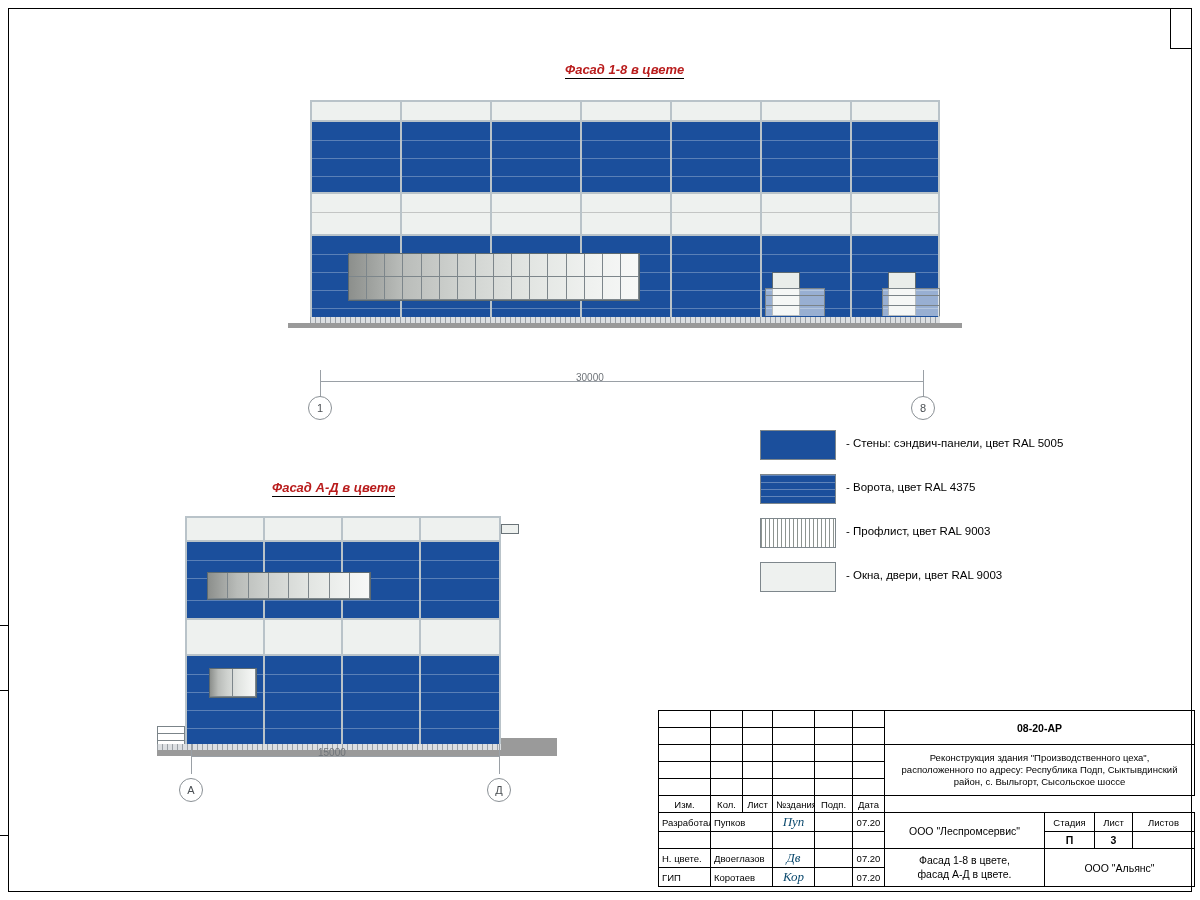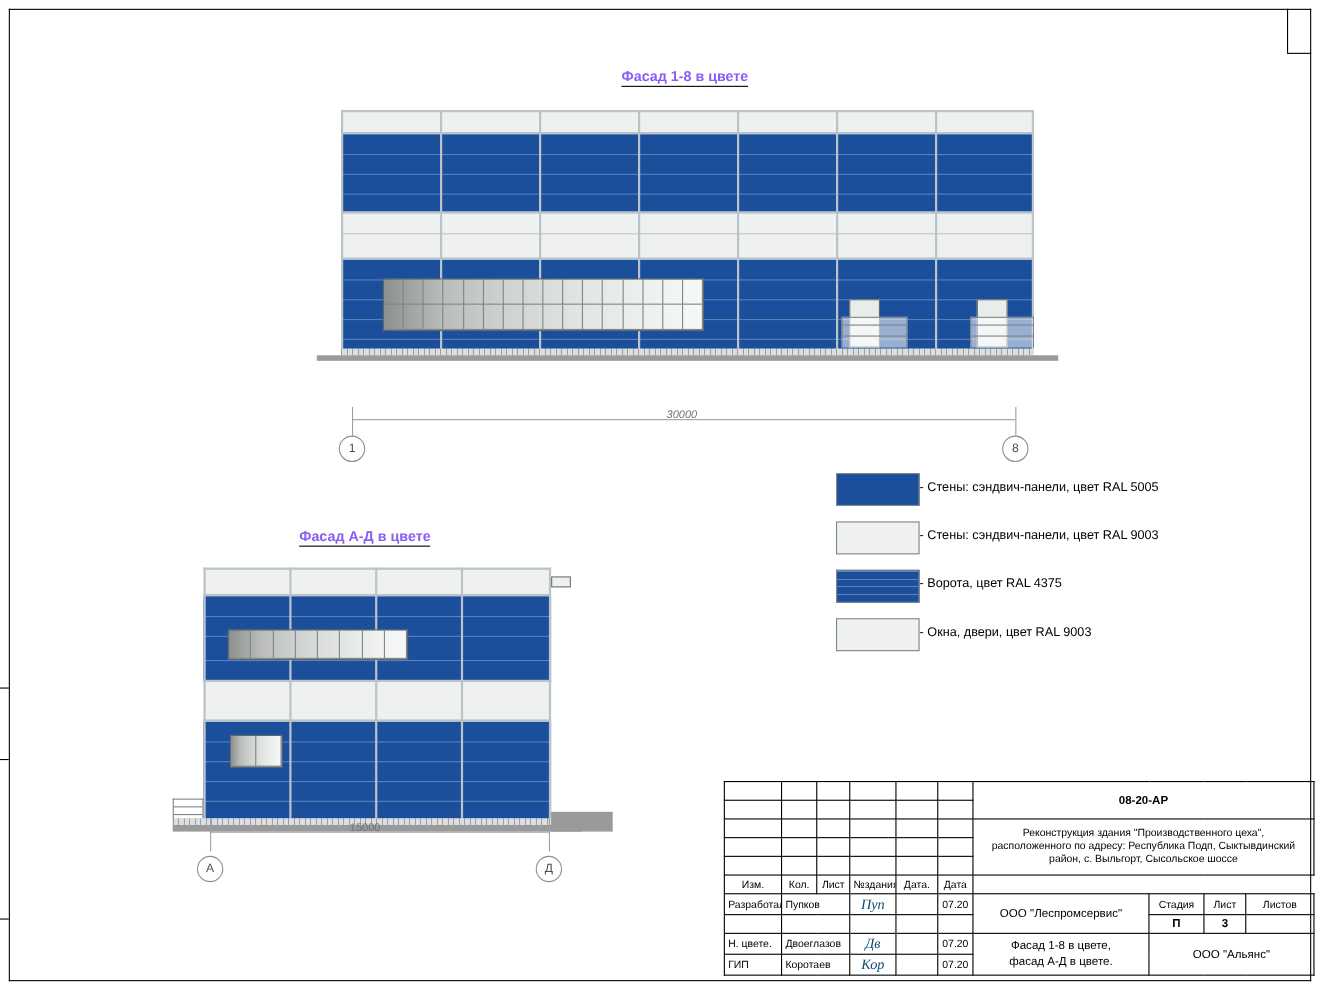--- a/index.html
+++ b/index.html
@@ -15,23 +15,24 @@
     background: #ffffff;
     overflow: hidden;
   }
 
   
   .frame-line { position: absolute; background: #000; }
 
   
   .view-title {
     position: absolute;
+    font-style: italic;
     font-weight: bold;
     font-size: 13px;
-    color: #8b5cf6;
+    color: #b91c1c;
     white-space: nowrap;
   }
   .view-title .underline { border-bottom: 1px solid #000; padding-bottom: 1px; }
 
   
   .facade { position: absolute; }
 
   .wall-blue   { position: absolute; background: #1b4f9c; }
   .wall-white  { position: absolute; background: #eef1ef; }
   .ground      { position: absolute; background: #9a9a9a; }
@@ -95,21 +96,21 @@
       rgba(0,0,0,0) 1px, rgba(0,0,0,0) 7px);
   }
   .sw-prof {
     background: #f2f4f2;
     background-image: repeating-linear-gradient(to right,
       #8d9490 0px, #8d9490 1px, #ffffff 1px, #ffffff 4px);
   }
   .legend-text {
     font-size: 11.5px;
     color: #000;
-    margin-left: 0;
+    margin-left: 10px;
     line-height: 1.35;
     padding-top: 6px;
     text-align: center;
   }
 
   
   .stamp {
     position: absolute;
     left: 658px; top: 710px;
     width: 1200px; height: 180px;
@@ -238,21 +239,21 @@
 
     <div class="plinth" style="left:0px; top:217px; width:630px; height:6px;
          background-image: repeating-linear-gradient(to right,#9aa0a6 0,#9aa0a6 1px,#dcdfe2 1px,#dcdfe2 5px);"></div>
 
     <div class="ground" style="left:-22px; top:223px; width:674px; height:5px;"></div>
   </div>
 
   <div class="dim-tick" style="left:320px; top:370px; height:36px;"></div>
   <div class="dim-tick" style="left:923px; top:370px; height:36px;"></div>
   <div class="dim-line" style="left:320px; top:381px; width:603px;"></div>
-  <div class="dim-text" style="left:606px; top:372px;font-style:italic;">30000</div>
+  <div class="dim-text" style="left:576px; top:372px;">30000</div>
   <div class="axis-bubble" style="left:308px; top:396px;">1</div>
   <div class="axis-bubble" style="left:911px; top:396px;">8</div>
 
   <div class="view-title" style="left:272px; top:480px;">
     <span class="underline">Фасад А-Д в цвете</span>
   </div>
 
   <div class="facade" style="left:185px; top:516px; width:316px; height:236px;">
 
     <div class="wall-white" style="left:0px; top:0px;   width:316px; height:26px;"></div>
@@ -317,30 +318,30 @@
   <div class="axis-bubble" style="left:179px; top:778px;">А</div>
   <div class="axis-bubble" style="left:487px; top:778px;">Д</div>
 
   <div class="legend">
 
     <div class="legend-row">
       <div class="swatch sw-blue"></div>
       <div class="legend-text">- Стены: сэндвич-панели, цвет RAL 5005</div>
     </div>
 
-    <div class="legend-row">
-      <div class="swatch sw-white"></div>
-      <div class="legend-text">- Стены: сэндвич-панели, цвет RAL 9003</div>
-    </div>
 
     <div class="legend-row">
       <div class="swatch sw-gate"></div>
       <div class="legend-text">- Ворота, цвет RAL 4375</div>
     </div>
 
+    <div class="legend-row">
+      <div class="swatch sw-prof"></div>
+      <div class="legend-text">- Профлист, цвет RAL 9003</div>
+    </div>
 
 
     <div class="legend-row">
       <div class="swatch sw-white"></div>
       <div class="legend-text"> - Окна, двери, цвет RAL 9003</div>
     </div>
   </div>
 
   <div class="stamp">
     <table style="width:536px;">
@@ -405,21 +406,21 @@
             <td></td>
             <td></td>
             <td></td>
       </tr>
 
       <tr>
         <td class="c small">Изм.</td>
         <td class="c small">Кол.</td>
         <td class="c small">Лист</td>
         <td class="c small">№здания.</td>
-        <td class="c small">Дата.</td>
+        <td class="c small">Подп.</td>
         <td class="c small">Дата</td>
       </tr>
 
       <tr>
         <td class="l small">Разработал</td>
         <td class="l small" colspan="2">Пупков</td>
         <td class="c sig">Пуп</td>
         <td></td>
         <td class="c small">07.20</td>
         <td class="c" rowspan="2">ООО "Леспромсервис"</td>

